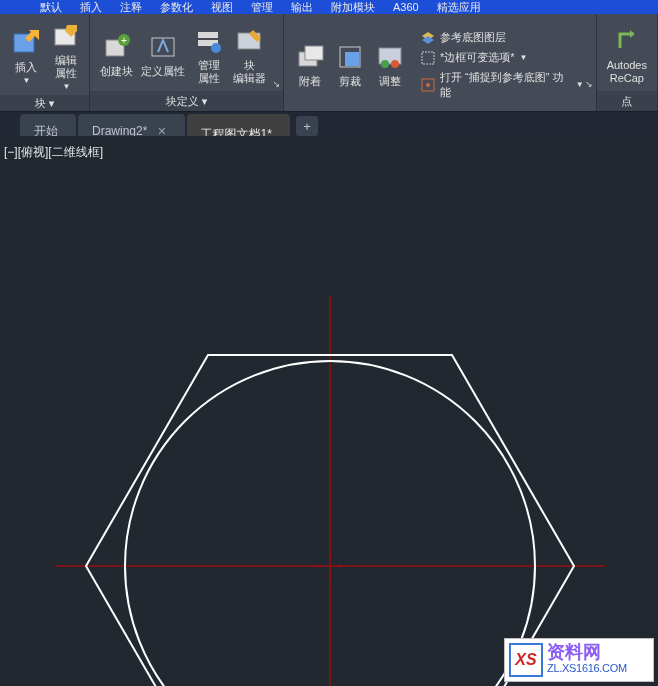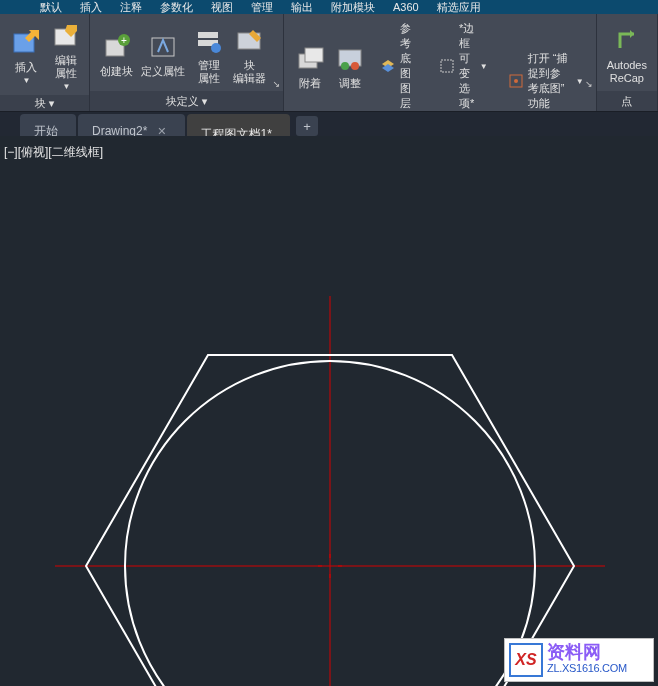--- a/index.html
+++ b/index.html
@@ -1,27 +1,27 @@
 <!DOCTYPE html>
 <html><head>
 <meta charset="utf-8">
 <style>
   * { margin: 0; padding: 0; box-sizing: border-box; font-family: "Microsoft YaHei", sans-serif; }
   body { background: #1e2a3a; width: 658px; height: 686px; overflow: hidden; position: relative; }
   
-  .menubar { height: 14px; background: #0c4a6e; display: flex; align-items: center; padding-left: 40px; color: #e8e8e8; font-size: 11px; gap: 18px; }
+  .menubar { height: 14px; background: #1d4ed8; display: flex; align-items: center; padding-left: 40px; color: #e8e8e8; font-size: 11px; gap: 18px; }
   .menubar span { cursor: default; }
   
   .ribbon { background: #444a56; height: 98px; display: flex; border-bottom: 1px solid #1a1e26; }
   .ribbon-group { border-right: 1px solid #2d323d; display: flex; flex-direction: column; position: relative; }
   .ribbon-main { flex: 1; display: flex; align-items: center; padding: 4px 6px 0 6px; }
   .ribbon-label { height: 20px; text-align: center; color: #e0e0e0; font-size: 11px; display: flex; align-items: center; justify-content: center; gap: 2px; background: #3a404c; }
   .ribbon-btn { display: flex; flex-direction: column; align-items: center; justify-content: flex-start; padding: 2px 4px; cursor: pointer; color: #e0e0e0; font-size: 11px; text-align: center; line-height: 13px; }
   .icon-box { width: 32px; height: 32px; display: flex; align-items: center; justify-content: center; margin-bottom: 2px; }
-  .small-row { display: flex; gap: 12px; padding: 2px; align-items: flex-end; }
+  .small-row { display: flex; flex-direction: column; gap: 2px; padding: 2px; }
   .small-item { display: flex; align-items: center; color: #e0e0e0; font-size: 11px; padding: 1px 4px; cursor: pointer; gap: 4px; }
   .small-icon { width: 16px; height: 16px; display: inline-flex; align-items: center; justify-content: center; }
   .dd { font-size: 8px; margin-left: 1px; }
   .expand-arrow { position: absolute; right: 3px; bottom: 22px; font-size: 9px; color: #ccc; }
   
   .tabbar { height: 24px; background: #222833; display: flex; align-items: flex-end; padding-left: 20px; }
   .ftab { height: 22px; padding: 12px 18px 0 14px; display: flex; align-items: center; color: #bfc4cc; font-size: 12px; cursor: pointer; position: relative; border-radius: 4px 4px 0 0; margin-right: 2px; }
   .ftab.inactive { background: #3a4250; }
   .ftab.active { background: #404040; color: #e8e8e8; flex-direction: column; }
   .ftab .close { margin-left: 10px; font-size: 11px; color: #9aa0aa; }
@@ -136,20 +136,29 @@
   <div class="ribbon-group" style="width:316px">
     <div class="ribbon-main">
       <div class="ribbon-btn">
         <span class="icon-box">
           <svg width="30" height="30">
               <rect x="4" y="10" width="18" height="14" fill="#d8d8d8" stroke="#888"></rect>
               <rect x="10" y="4" width="18" height="14" fill="#e8e8e8" stroke="#888"></rect>
             </svg>
         </span>
         <span>附着</span>
+      </div>
+      <div class="ribbon-btn">
+        <span class="icon-box">
+          <svg width="30" height="30">
+              <rect x="5" y="5" width="20" height="20" fill="none" stroke="#c8c8c8"></rect>
+              <rect x="10" y="10" width="14" height="14" fill="#6aa0e8"></rect>
+            </svg>
+        </span>
+        <span>剪裁</span>
       </div>
       <div class="ribbon-btn">
         <span class="icon-box">
           <svg width="30" height="30">
               <rect x="4" y="6" width="22" height="16" fill="#c8d0dc" stroke="#888"></rect>
               <circle cx="10" cy="22" r="4" fill="#4aa04a"></circle>
               <circle cx="20" cy="22" r="4" fill="#d85a3a"></circle>
             </svg>
         </span>
         <span>调整</span>

